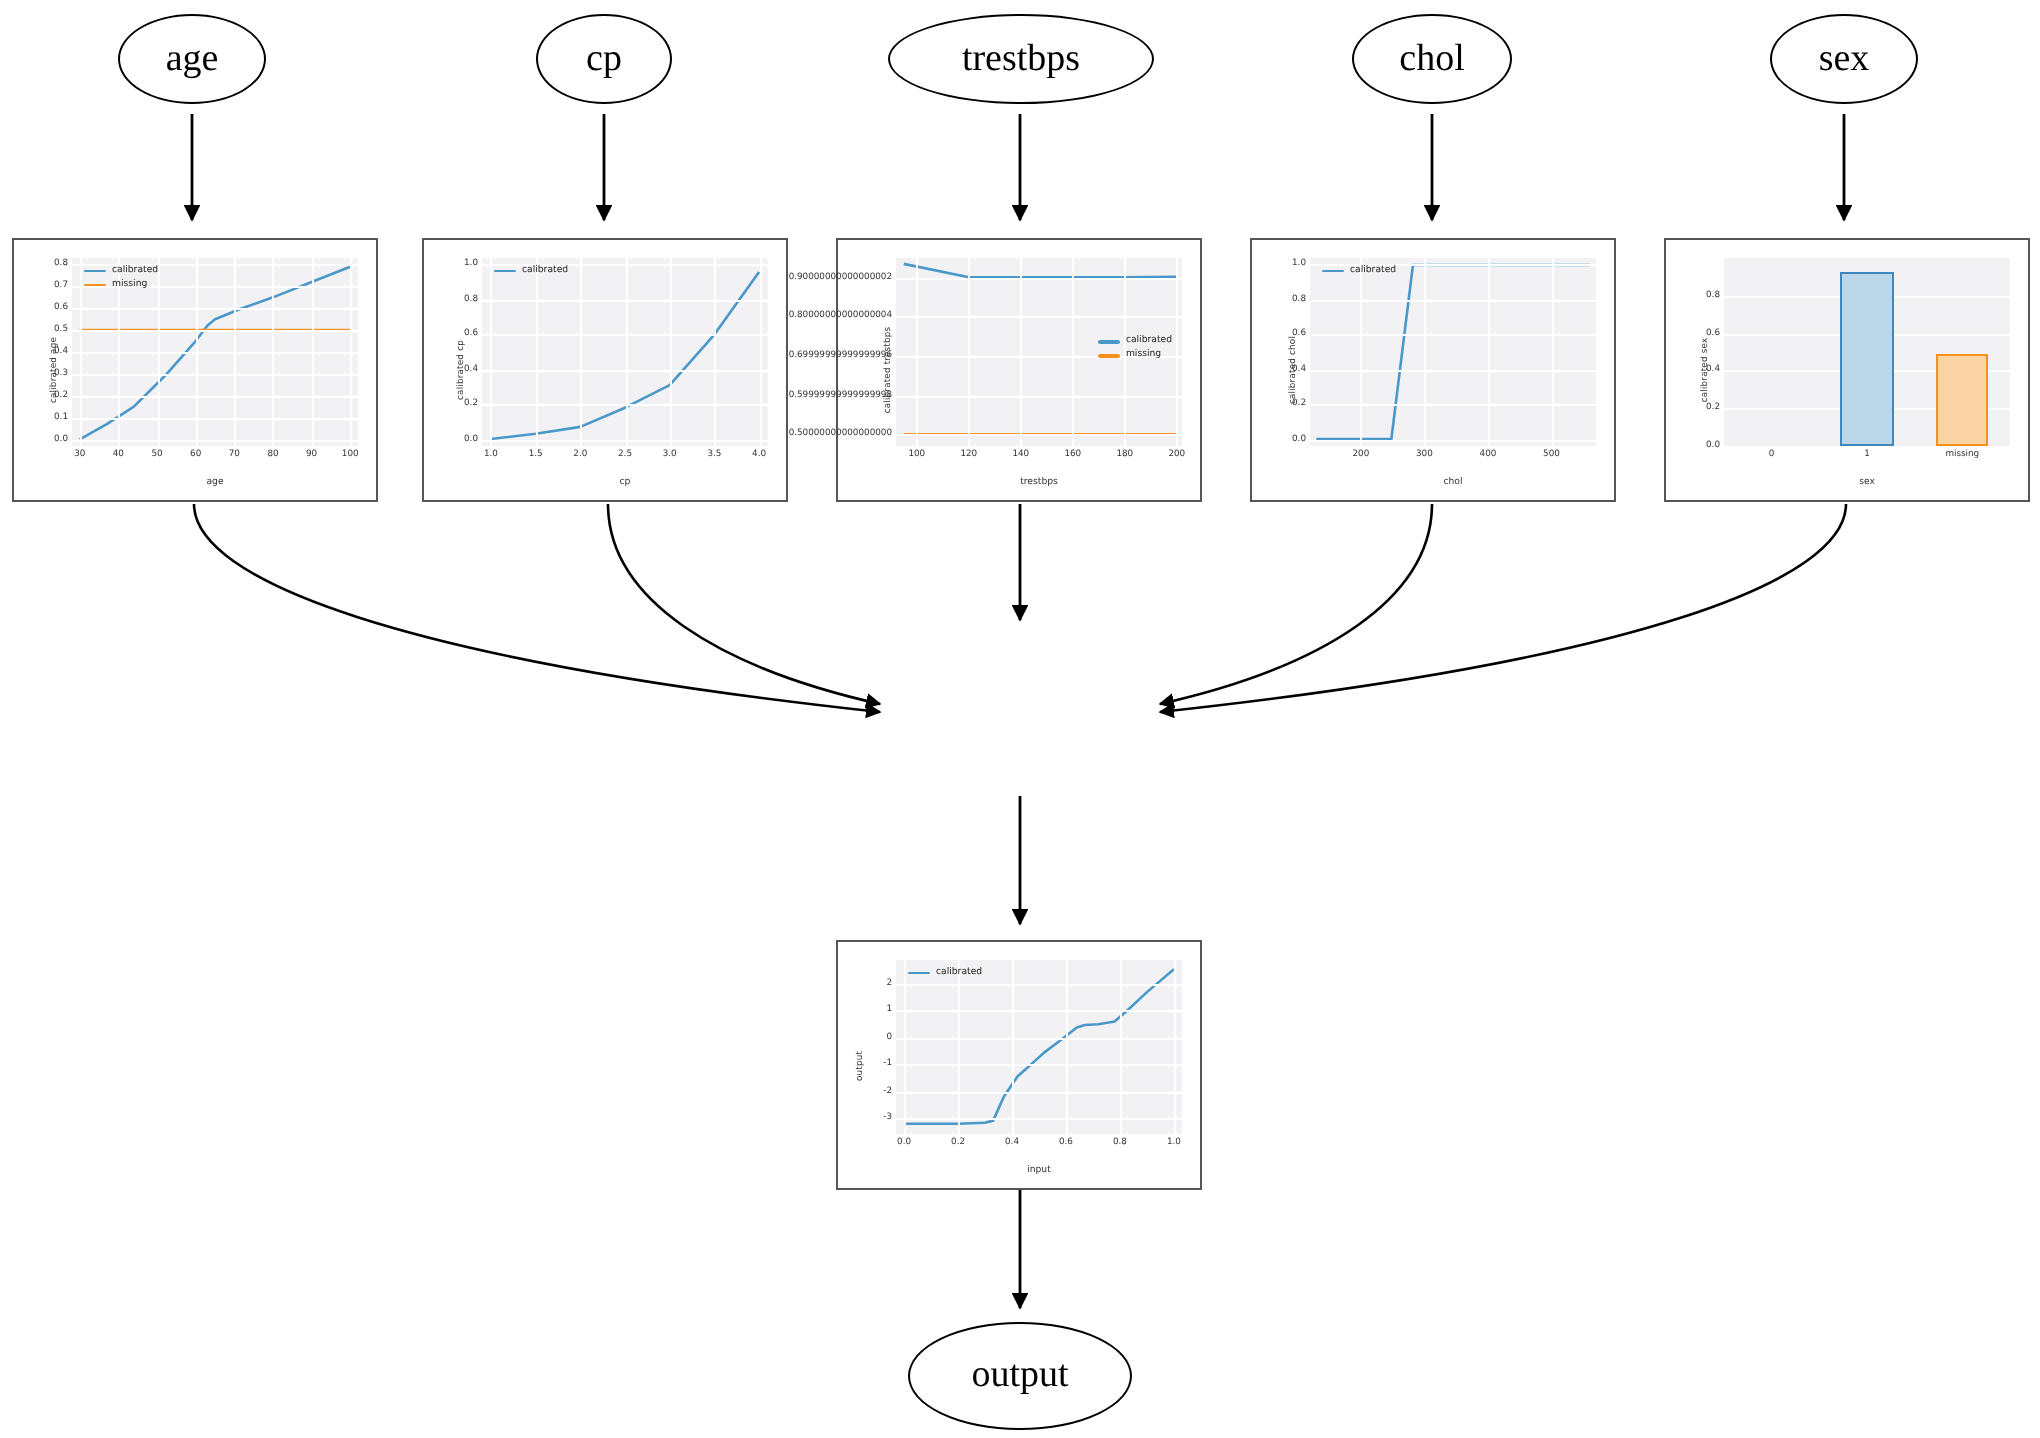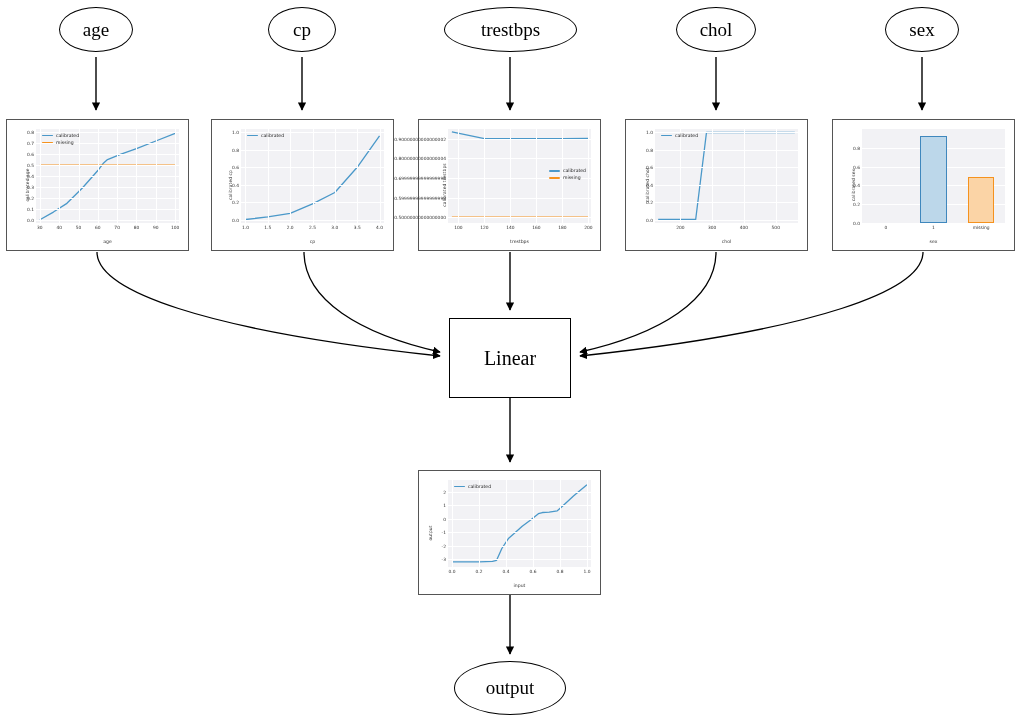--- a/index.html
+++ b/index.html
@@ -202,23 +202,20 @@
   <div class="node-ellipse" style="left:444px; top:7px; width:133px; height:45px;">
     <span>trestbps</span>
   </div>
   <div class="node-ellipse" style="left:676px; top:7px; width:80px; height:45px;">
     <span>chol</span>
   </div>
   <div class="node-ellipse" style="left:885px; top:7px; width:74px; height:45px;">
     <span>sex</span>
   </div>
 
-  <div class="node-box" style="left:449px; top:318px; width:122px; height:80px;">
-    <span>Linear</span>
-  </div>
 
   <div class="node-ellipse" style="left:454px; top:661px; width:112px; height:54px;">
     <span>output</span>
   </div>
 
   <div class="plot-panel" style="left:6px; top:119px; width:183px; height:132px;">
     <div class="plot-inner">
       <div class="ylabel">calibrated age</div>
       <div class="xlabel">age</div>
       <div class="axes" id="ax-age">

